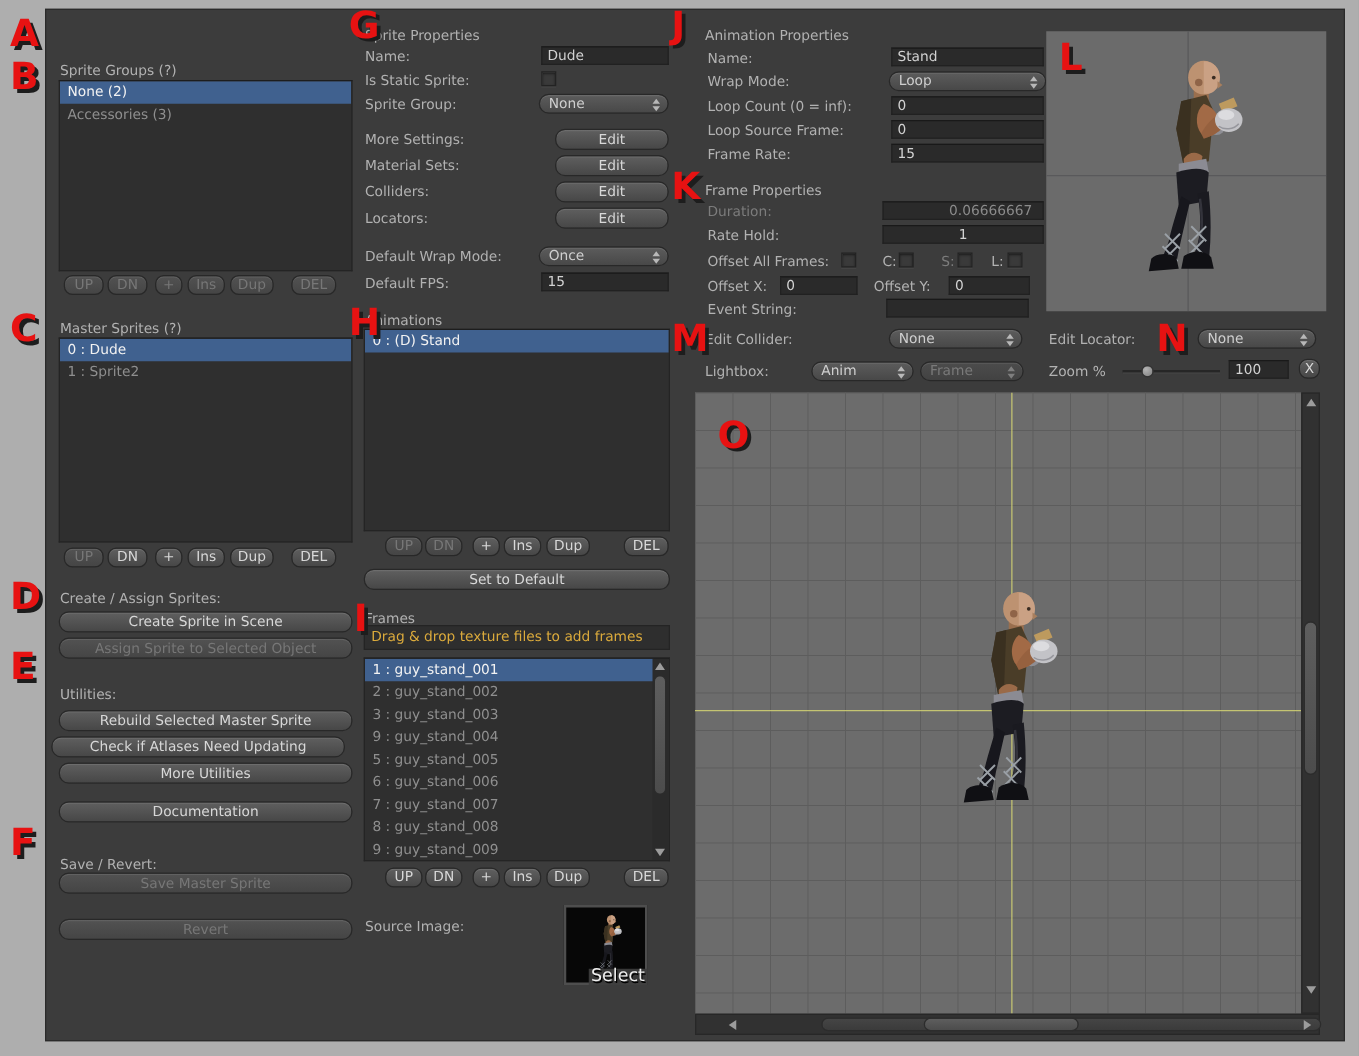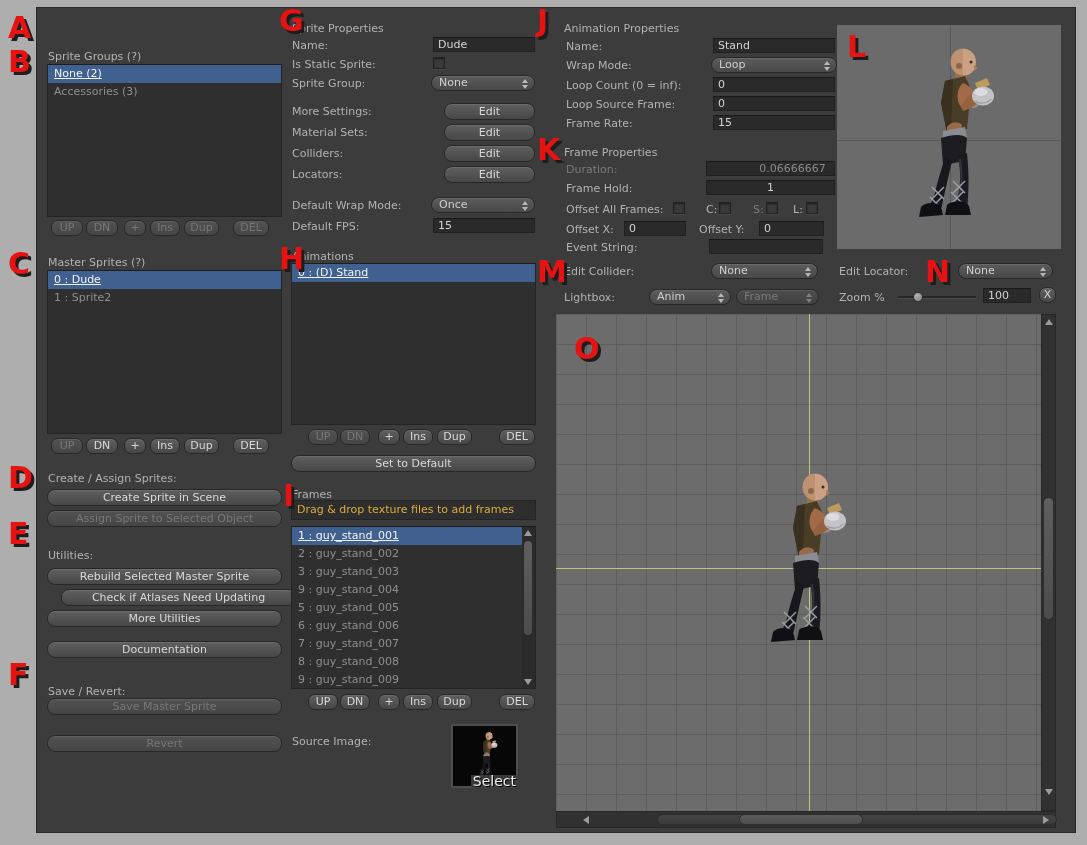--- a/index.html
+++ b/index.html
@@ -28,21 +28,21 @@
   .dd .dar { position:absolute; right:5px; top:3px; width:7px; height:10px; }
   .dd .dar i { position:absolute; left:0; width:0; height:0; border-left:3.5px solid transparent; border-right:3.5px solid transparent; }
   .dd .dar i.u { top:0; border-bottom:4px solid #b8b8b8; }
   .dd .dar i.d { bottom:0; border-top:4px solid #b8b8b8; }
   .dd.disabled .dar i.u { border-bottom-color:#7e7e7e; }
   .dd.disabled .dar i.d { border-top-color:#7e7e7e; }
   .cb { position:absolute; width:12px; height:12px; background:#3a3a3a;
     border:1px solid #232323; box-shadow:inset 0 1px 2px rgba(0,0,0,.55), 0 1px 0 rgba(255,255,255,.06); }
   .list { position:absolute; background:#2f2f2f; border:1px solid #242424; border-top-color:#1d1d1d; overflow:hidden; }
   .lrow { height:18px; line-height:18px; font-size:11px; color:#8f8f8f; padding:0 6px; white-space:nowrap; }
-  .lrow.sel { background:#40618f; color:#f2f2f2;text-decoration:underline; }
+  .lrow.sel { background:#40618f; color:#f2f2f2; }
   .hint { position:absolute; background:#2e2e2e; border:1px solid #242424; color:#dcab3c;
     font-size:11px; line-height:18px; padding:0 5px; white-space:nowrap; }
   .ann { position:absolute; font-size:30px; font-weight:bold; color:#e71212; line-height:1;
     text-shadow:3px 3px 0 #1d1d1d; letter-spacing:0; }
   
   #canvas { position:absolute; left:519px; top:306px; width:485px; height:497px;
     background-color:#6c6c6c;
     background-image:linear-gradient(to right,#5d5d5d 1px,transparent 1px),
                      linear-gradient(to bottom,#5d5d5d 1px,transparent 1px);
     background-size:30px 30px; overflow:hidden; }
@@ -100,21 +100,21 @@
   <div class="btn mini" style="left:113px;top:430px;width:30px;">Ins</div>
   <div class="btn mini" style="left:147px;top:430px;width:35px;">Dup</div>
   <div class="btn mini" style="left:196px;top:430px;width:36px;">DEL</div>
 
   <div class="lbl" style="left:11px;top:464px;">Create / Assign Sprites:</div>
   <div class="btn" style="left:10px;top:481px;width:235px;">Create Sprite in Scene</div>
   <div class="btn disabled" style="left:10px;top:502px;width:235px;">Assign Sprite to Selected Object</div>
 
   <div class="lbl" style="left:11px;top:541px;">Utilities:</div>
   <div class="btn" style="left:10px;top:560px;width:235px;">Rebuild Selected Master Sprite</div>
-  <div class="btn" style="left:24px;top:581px;width:235px;">Check if Atlases Need Updating</div>
+  <div class="btn" style="left:4px;top:581px;width:235px;">Check if Atlases Need Updating</div>
   <div class="btn" style="left:10px;top:602px;width:235px;">More Utilities</div>
   <div class="btn" style="left:10px;top:633px;width:235px;">Documentation</div>
 
   <div class="lbl" style="left:11px;top:677px;">Save / Revert:</div>
   <div class="btn disabled" style="left:10px;top:690px;width:235px;">Save Master Sprite</div>
   <div class="btn disabled" style="left:10px;top:727px;width:235px;">Revert</div>
 
   <div class="lbl" style="left:255px;top:14px;">Sprite Properties</div>
   <div class="lbl" style="left:255px;top:31px;">Name:</div>
   <div class="field" style="left:396px;top:29px;width:102px;">Dude</div>
@@ -211,21 +211,21 @@
   <div class="lbl" style="left:529px;top:71px;">Loop Count (0 = inf):</div>
   <div class="field" style="left:676px;top:69px;width:122px;">0</div>
   <div class="lbl" style="left:529px;top:90px;">Loop Source Frame:</div>
   <div class="field" style="left:676px;top:88px;width:122px;">0</div>
   <div class="lbl" style="left:529px;top:109px;">Frame Rate:</div>
   <div class="field" style="left:676px;top:107px;width:122px;">15</div>
 
   <div class="lbl" style="left:527px;top:138px;">Frame Properties</div>
   <div class="lbl dim" style="left:529px;top:155px;">Duration:</div>
   <div class="field dim center" style="left:669px;top:153px;width:129px;padding-left:48px;">0.06666667</div>
-  <div class="lbl" style="left:529px;top:174px;">Frame Hold:</div>
+  <div class="lbl" style="left:529px;top:174px;">Rate Hold:</div>
   <div class="field center" style="left:669px;top:172px;width:129px;">1</div>
   <div class="lbl" style="left:529px;top:195px;">Offset All Frames:</div>
   <div class="cb" style="left:636px;top:194px;"></div>
   <div class="lbl" style="left:669px;top:195px;">C:</div>
   <div class="cb" style="left:682px;top:194px;"></div>
   <div class="lbl dim" style="left:716px;top:195px;">S:</div>
   <div class="cb" style="left:729px;top:194px;"></div>
   <div class="lbl" style="left:756px;top:195px;">L:</div>
   <div class="cb" style="left:769px;top:194px;"></div>
   <div class="lbl" style="left:529px;top:215px;">Offset X:</div>

